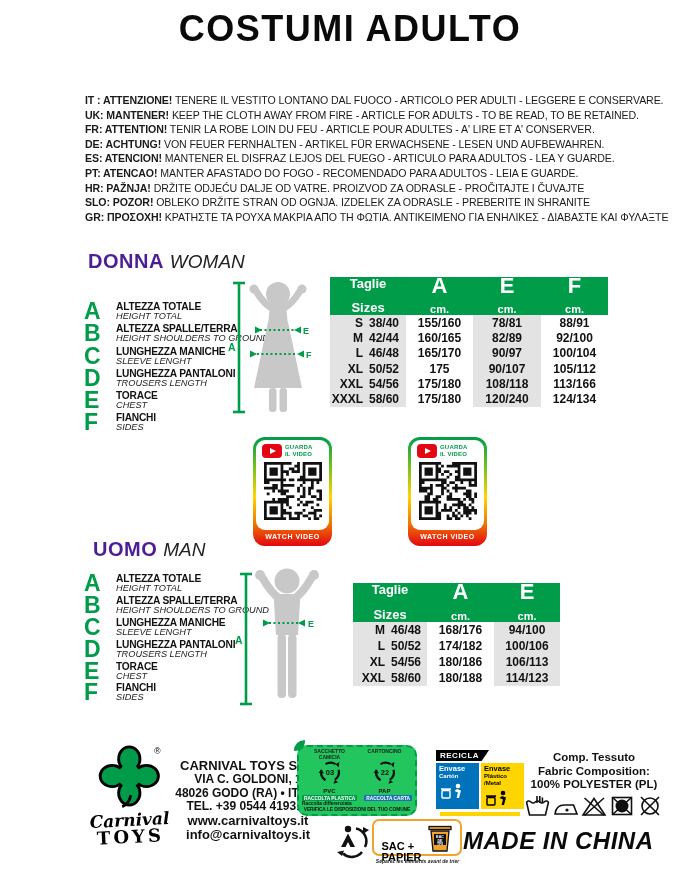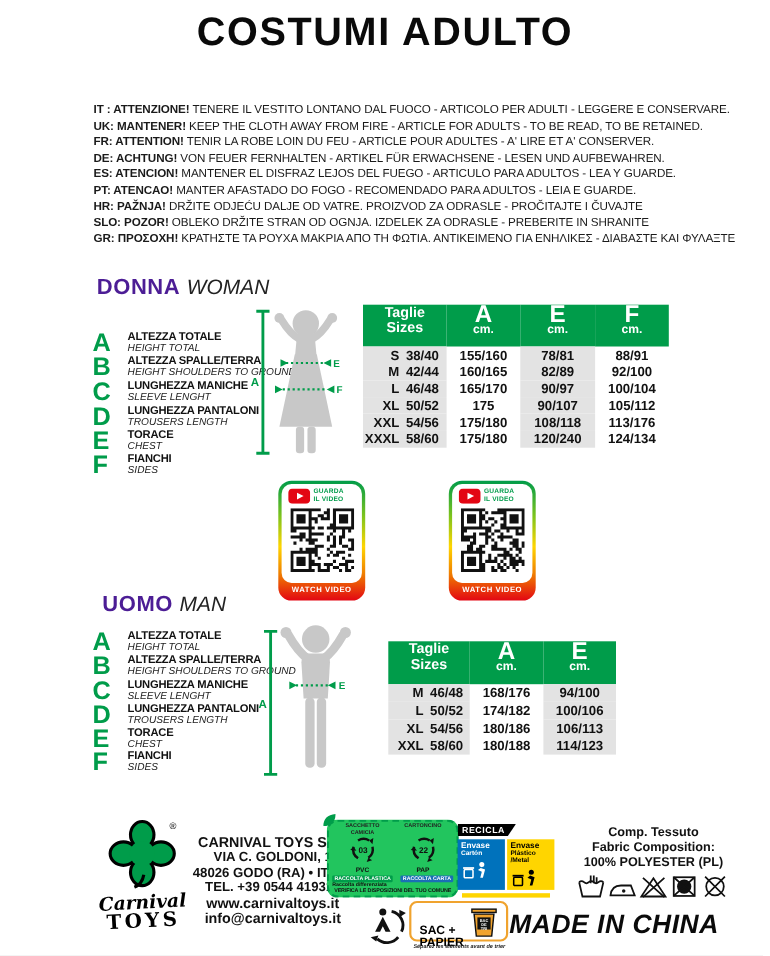--- a/index.html
+++ b/index.html
@@ -39,21 +39,21 @@
   .figure { position:absolute; }
   .fig-woman { left:228px; top:280px; }
   .fig-man   { left:235px; top:568px; }
 
   
   .tbl { position:absolute; display:grid; }
   .woman-tbl { left:330px; top:277px; grid-template-columns:76px 67px 68px 67px;
                grid-template-rows:38px repeat(6, 15.3px); }
   .man-tbl   { left:353px; top:583px; grid-template-columns:74px 67px 66px;
                grid-template-rows:39px repeat(4, 16px); }
-  .th { background:#009c4a; color:#fff; display:flex; flex-direction:column; align-items:center; justify-content:flex-start; }
+  .th { background:#009c4a; color:#fff; display:flex; flex-direction:column; align-items:center; justify-content:space-between; }
   .th-sizes div { font-size:13px; font-weight:600; line-height:14px; }
   .th-col .big { font-size:22px; font-weight:800; line-height:18px; }
   .th-col .unit { font-size:11px; font-weight:600; line-height:11px; }
   .td { display:flex; align-items:center; justify-content:center; font-size:12px; font-weight:600; color:#111; }
   .td.g { background:#e3e3e3; }
   .td .sz { width:32px; text-align:right; font-weight:800; margin-right:6px; }
   .td .eu { width:36px; text-align:left; }
 
   
   .qr-badge { position:absolute; width:79px; height:109px; border-radius:12px; padding:3px;
@@ -83,21 +83,21 @@
   .eco-col { width:50%; }
   .eco-lab { font-size:5px; font-weight:700; line-height:5.5px; color:#222; }
   .eco-mat { font-size:6px; font-weight:800; line-height:6px; }
   .eco-badges { display:flex; justify-content:space-between; margin-top:1px; }
   .eco-badge { font-size:4.8px; font-weight:800; color:#fff; padding:0.5px 2px; border-radius:1px; white-space:nowrap; }
   .eco-badge.grn { background:#009c4a; }
   .eco-badge.blu { background:#1a6fb5; }
   .eco-note { font-size:4.8px; font-weight:800; line-height:5.5px; }
   .eco-bottom { font-size:4.9px; font-weight:800; text-align:center; line-height:6px; letter-spacing:-0.1px; }
 
-  .recicla { position:absolute; left:404px; top:744px; width:100px;padding-left:12px; }
+  .recicla { position:absolute; left:424px; top:744px; width:100px;padding-left:12px; }
   .recicla-title { display:inline-block; background:#000; color:#fff; font-size:8px; font-weight:800;
                    padding:1px 10px 1px 4px; clip-path:polygon(0 0,100% 0,86% 100%,0 100%); letter-spacing:0.5px; }
   .recicla-panels { display:flex; gap:2px; margin-top:1px; }
   .panel { width:48px; height:46px; padding:2px 3px; }
   .panel.blu { background:#0072bc; color:#fff; }
   .panel.yel { background:#ffd500; color:#000; }
   .panel .p1 { font-size:7.5px; font-weight:800; line-height:8px; }
   .panel .p2 { font-size:6px; font-weight:700; line-height:7px; }
   .recicla-underline { width:80px; height:4px; background:#ffd500; margin:3px auto 0; }
 
@@ -265,21 +265,21 @@
     <div class="td">175</div>
     <div class="td g">90/107</div>
     <div class="td">105/112</div>
 
     <div class="td g">
         <span class="sz">XXL</span>
         <span class="eu">54/56</span>
       </div>
     <div class="td">175/180</div>
     <div class="td g">108/118</div>
-    <div class="td">113/176</div>
+    <div class="td">113/166</div>
 
     <div class="td g">
         <span class="sz">XXXL</span>
         <span class="eu">58/60</span>
       </div>
     <div class="td">175/180</div>
     <div class="td g">120/240</div>
     <div class="td">124/134</div>
   </div>
 

